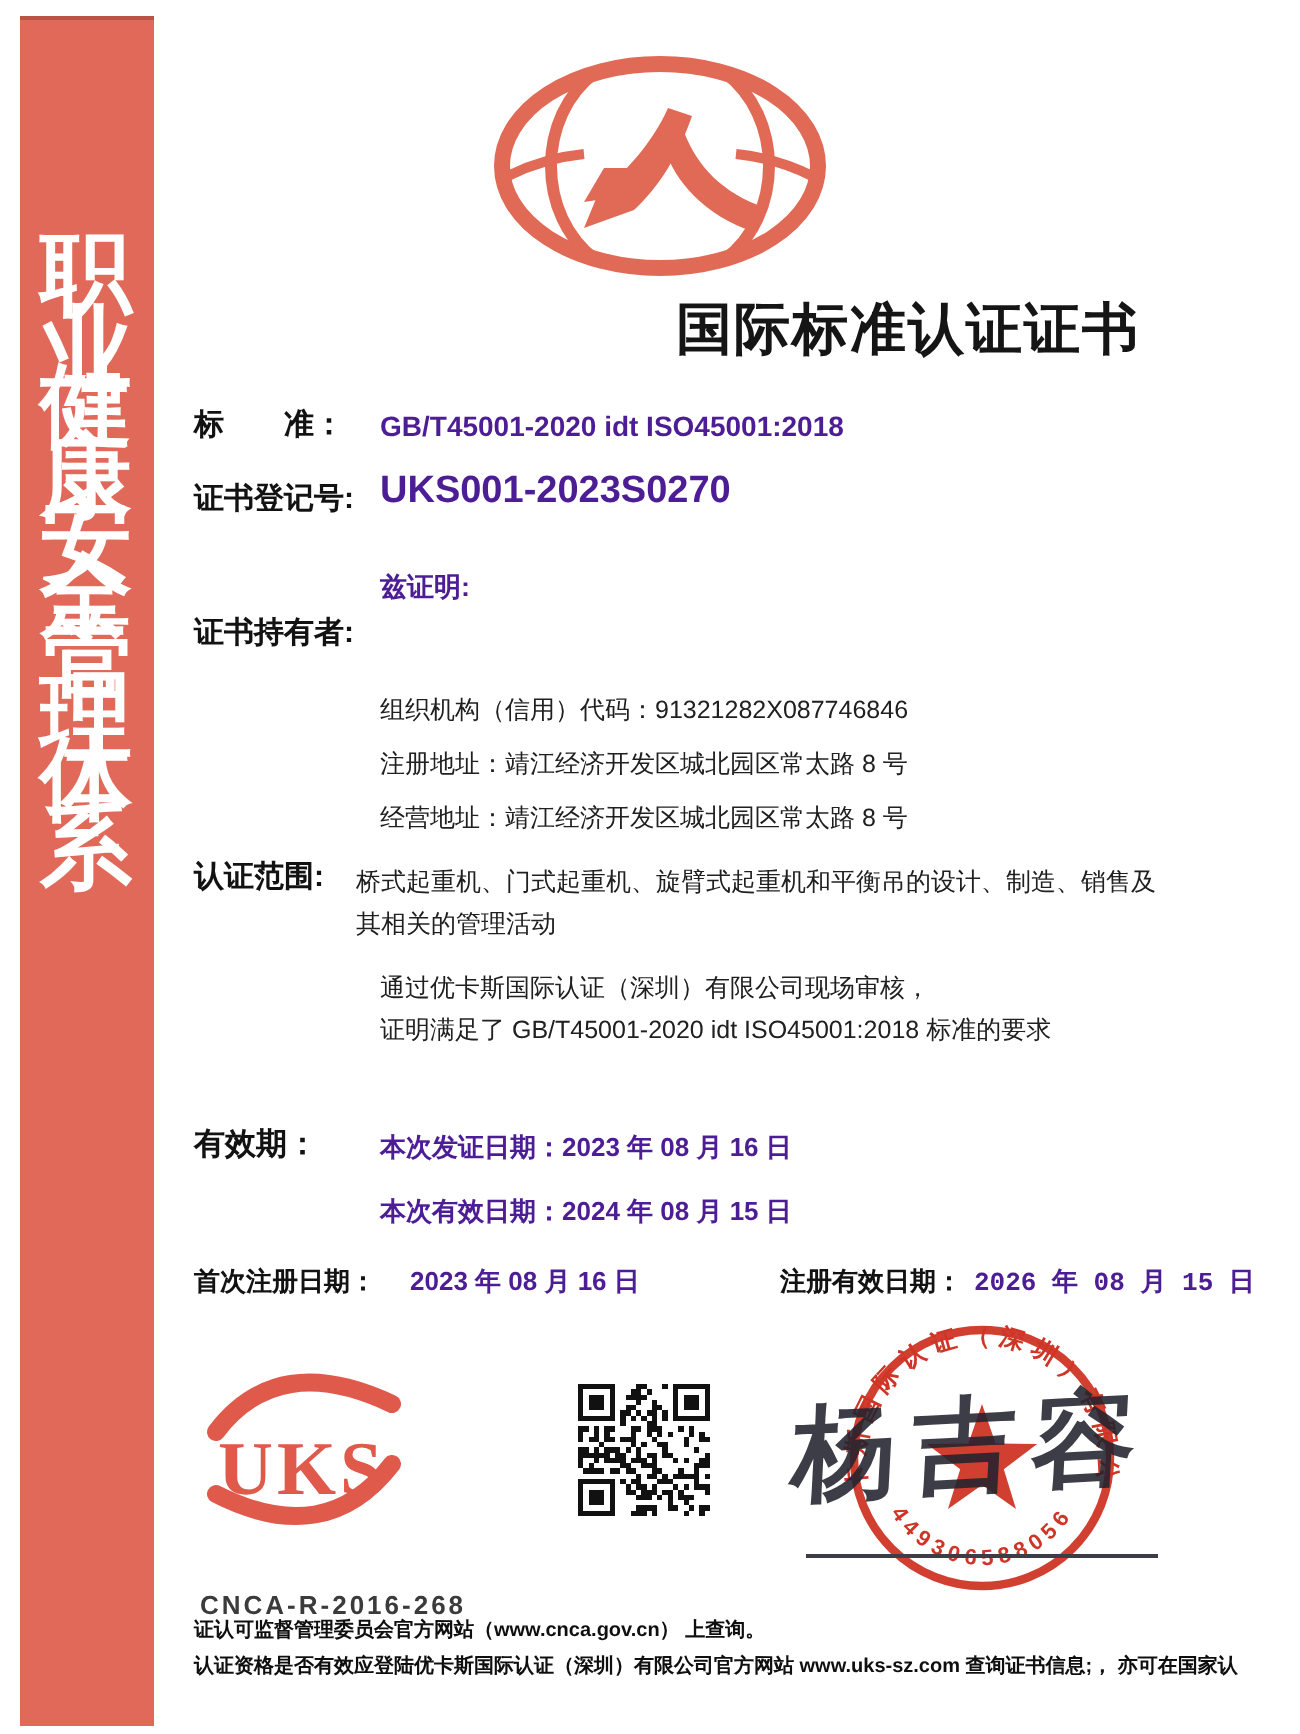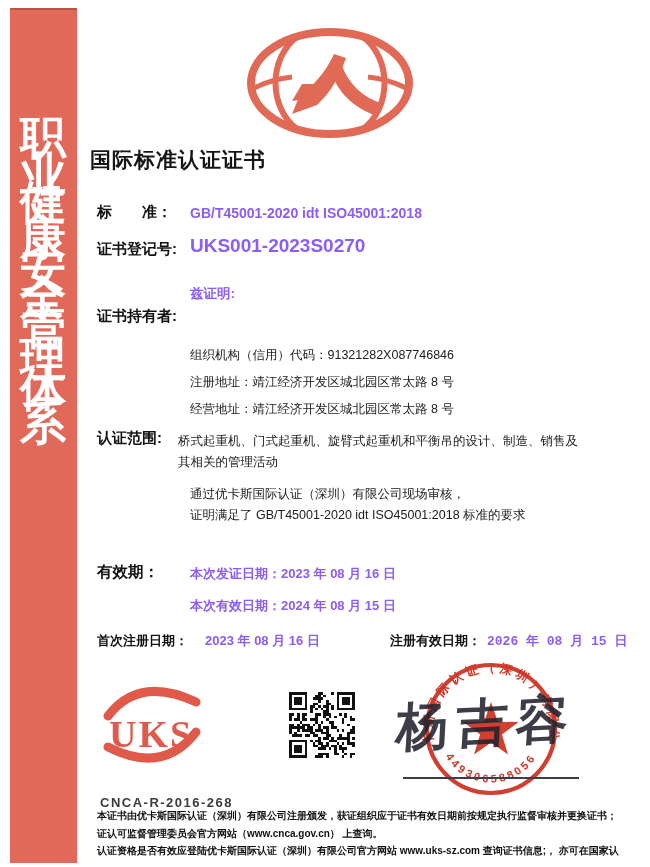--- a/index.html
+++ b/index.html
@@ -8,26 +8,26 @@
 
   
   .band{position:absolute;left:10px;top:8px;width:67px;height:853px;background:#e0695a;
         border-top:2px solid #b95444;}
   .band-text{writing-mode:vertical-rl;text-orientation:upright;
         font-size:46px;font-weight:bold;color:#ffffff;line-height:67px;
         letter-spacing:31px;padding-top:72px;white-space:nowrap;}
 
   
   .globe{position:absolute;left:246px;top:26px;}
-  .title{position:absolute;left:90px;top:146px;width:480px;text-align:left;
-         font-size:21px;font-weight:bold;letter-spacing:1px;color:#151515;}
+  .title{position:absolute;left:90px;top:146px;width:480px;text-align:right;
+         font-size:28px;font-weight:bold;letter-spacing:1px;color:#151515;}
 
   
   .lbl{position:absolute;left:97px;font-weight:bold;color:#121212;white-space:nowrap;}
-  .val{position:absolute;left:190px;color:#8b5cf6;white-space:nowrap;}
+  .val{position:absolute;left:190px;color:#4c1d95;white-space:nowrap;}
   .info{font-size:12.5px;color:#202020;}
   .bold{font-weight:bold;}
 
   .scope-text{position:absolute;left:178px;top:431px;width:400px;font-size:12.5px;
               line-height:21px;color:#202020;white-space:normal;}
 
   
   .uks-logo{position:absolute;left:97px;top:683px;}
   .cnca{position:absolute;left:100px;top:767px;font-size:13px;font-weight:bold;
         letter-spacing:1.5px;color:#3b3b3b;margin-top:28px;}
@@ -404,18 +404,17 @@
     </text>
     <text font-size="11" font-weight="bold" fill="#cf3526" letter-spacing="3">
       <textPath href="#sealBottom" startOffset="50%" text-anchor="middle">449306588056</textPath>
     </text>
   </svg>
 
   <div class="signature">杨吉容</div>
   <div class="sig-line"></div>
 
   <div class="disclaimer">
-    <div>本证书由优卡斯国际认证（深圳）有限公司注册颁发，获证组织应于证书有效日期前按规定执行监督审核并更换证书；</div>
     <div>证认可监督管理委员会官方网站（www.cnca.gov.cn） 上查询。</div>
     <div>认证资格是否有效应登陆优卡斯国际认证（深圳）有限公司官方网站 www.uks-sz.com 查询证书信息;， 亦可在国家认</div>
   </div>
 
 </div>
 
 </body></html>

